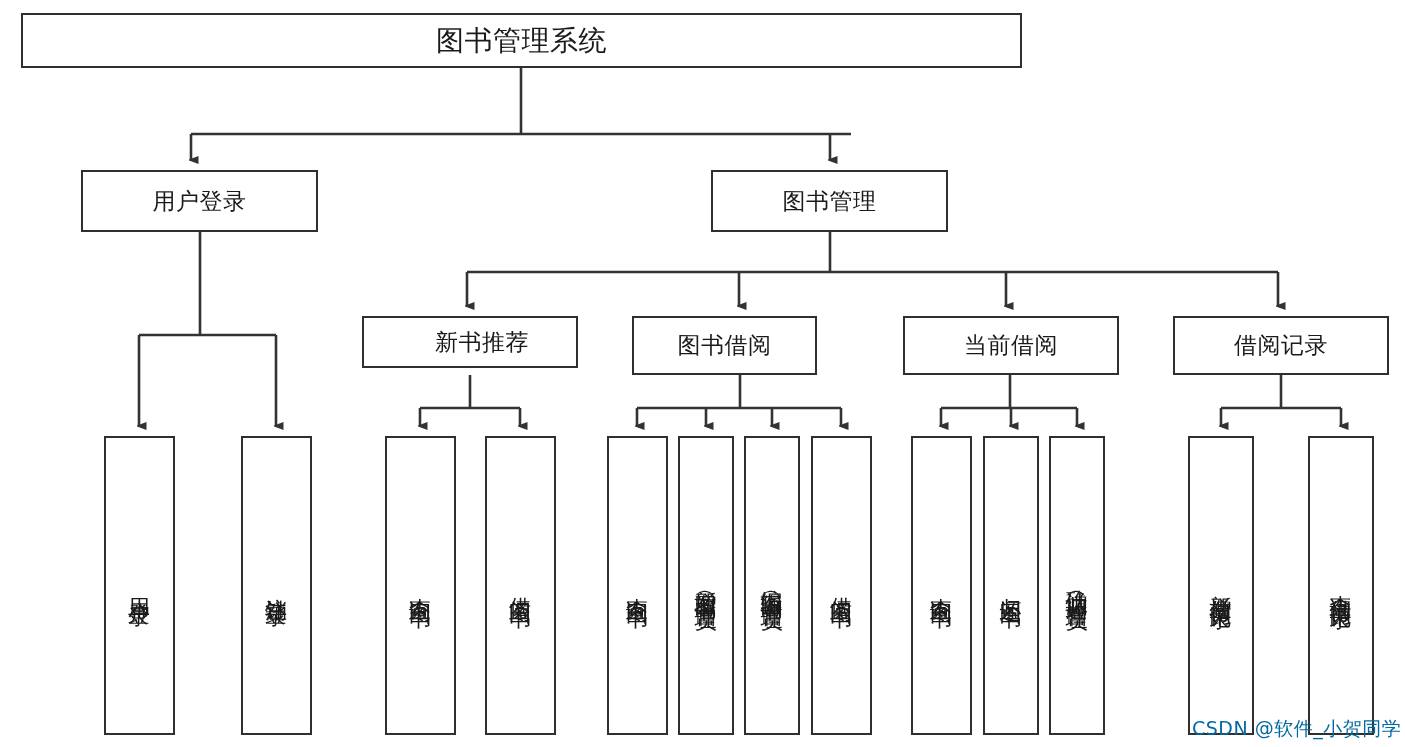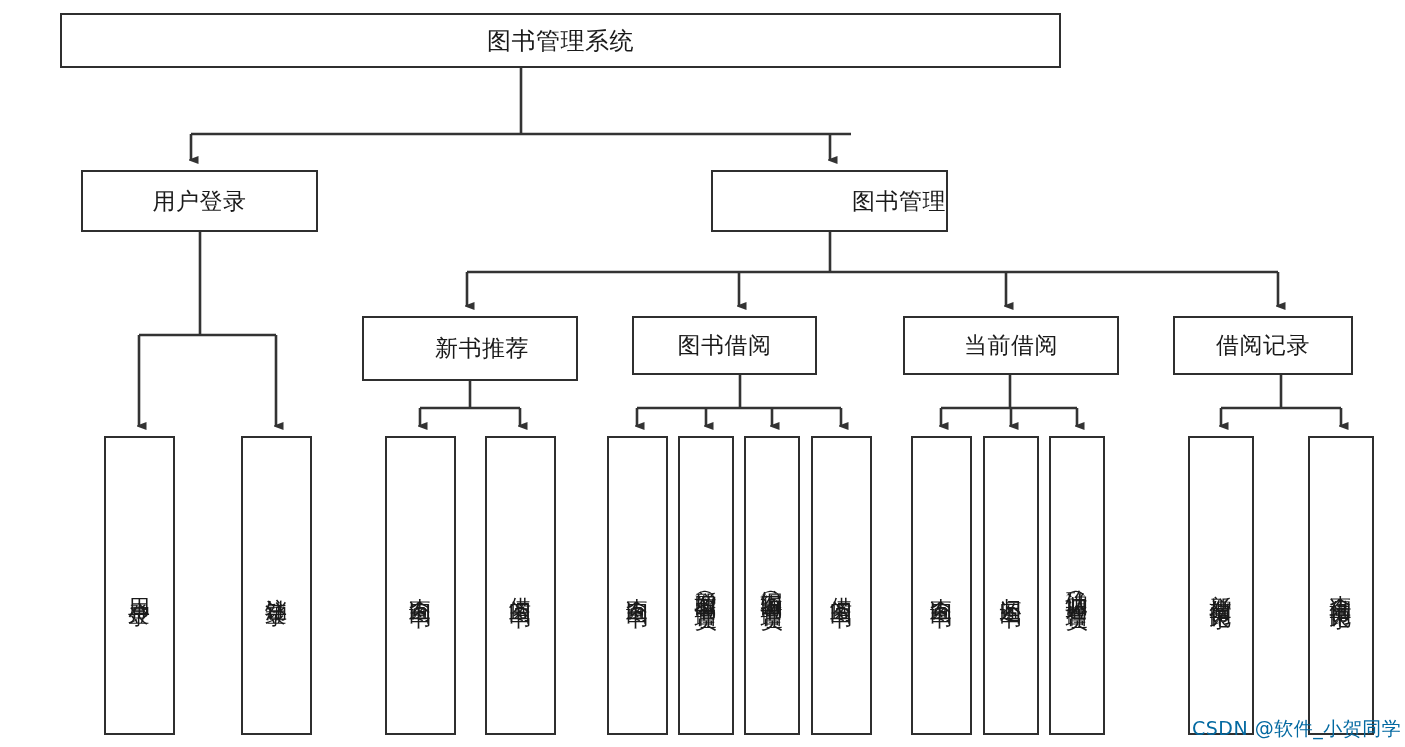--- a/index.html
+++ b/index.html
@@ -48,22 +48,21 @@
     padding: 6px 0;
     line-height: 1.05;
   }
   .node.v .vlabel {
     writing-mode: vertical-rl;
     text-orientation: upright;
     display: block;
     white-space: nowrap;
   }
   .node.root {
-    font-size: 24px;
-    margin-left: 39px;
+    font-size: 28px;
   }
   .watermark {
     position: absolute;
     font-size: 19px;
     color: #0369a1;
     white-space: nowrap;
     letter-spacing: 0.5px;
   }
 </style>
 </head>
@@ -121,34 +120,34 @@
     </g>
   </svg>
 
   <div class="node h root" style="left:21px; top:13px; width:1001px; height:55px;">
     <span>图书管理系统</span>
   </div>
 
   <div class="node h" style="left:81px; top:170px; width:237px; height:62px;">
     <span>用户登录</span>
   </div>
-  <div class="node h" style="left:711px; top:170px; width:237px; height:62px;justify-content:flex-end;">
+  <div class="node h" style="left:711px; top:170px; width:237px; height:62px;">
     <span>图书管理</span>
   </div>
 
-  <div class="node h" style="left:362px; top:316px; width:216px; height:65px;padding-left:24px;">
+  <div class="node h" style="left:362px; top:316px; width:216px; height:52px;padding-left:24px;">
     <span>新书推荐</span>
   </div>
   <div class="node h" style="left:632px; top:316px; width:185px; height:59px;">
     <span>图书借阅</span>
   </div>
   <div class="node h" style="left:903px; top:316px; width:216px; height:59px;justify-content:center;">
     <span>当前借阅</span>
   </div>
-  <div class="node h" style="left:1173px; top:316px; width:180px; height:59px;">
+  <div class="node h" style="left:1173px; top:316px; width:216px; height:59px;">
     <span>借阅记录</span>
   </div>
 
   <div class="node v" style="left:104px; top:436px; width:71px; height:299px;">
     <span class="vlabel">用户登录</span>
   </div>
   <div class="node v" style="left:241px; top:436px; width:71px; height:299px;">
     <span class="vlabel">注销登录</span>
   </div>
 

